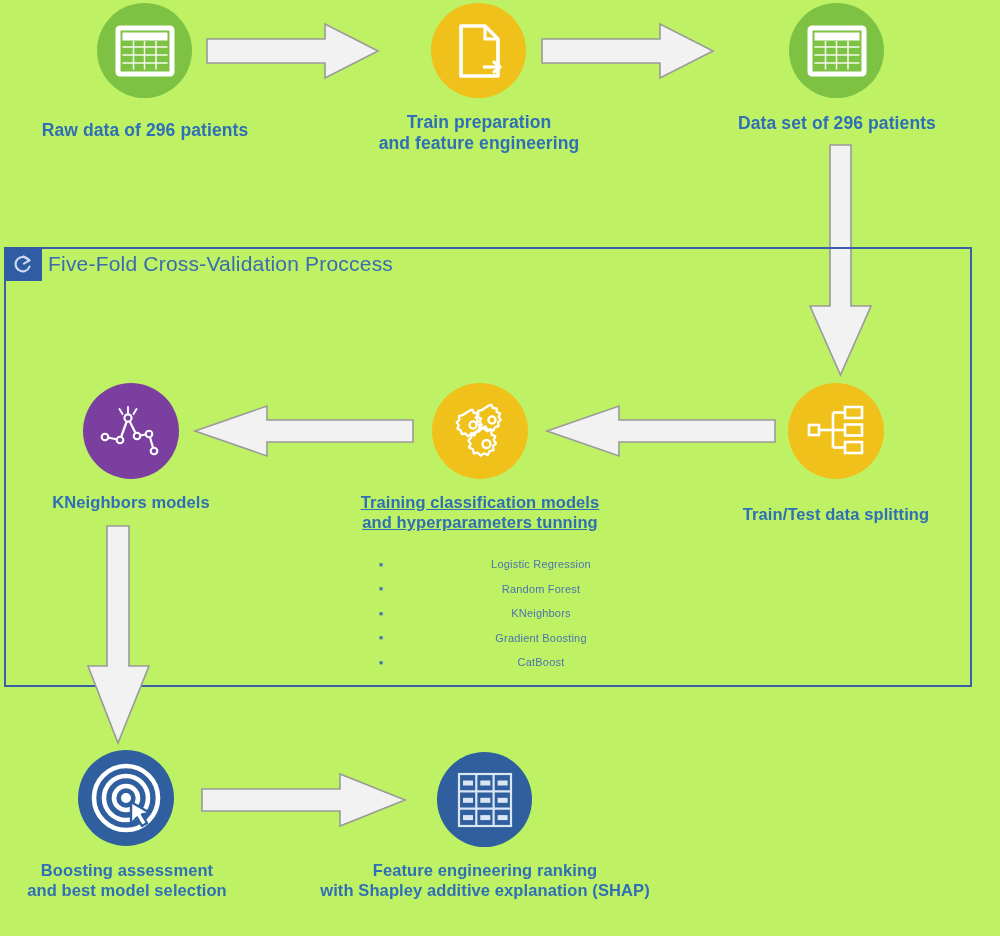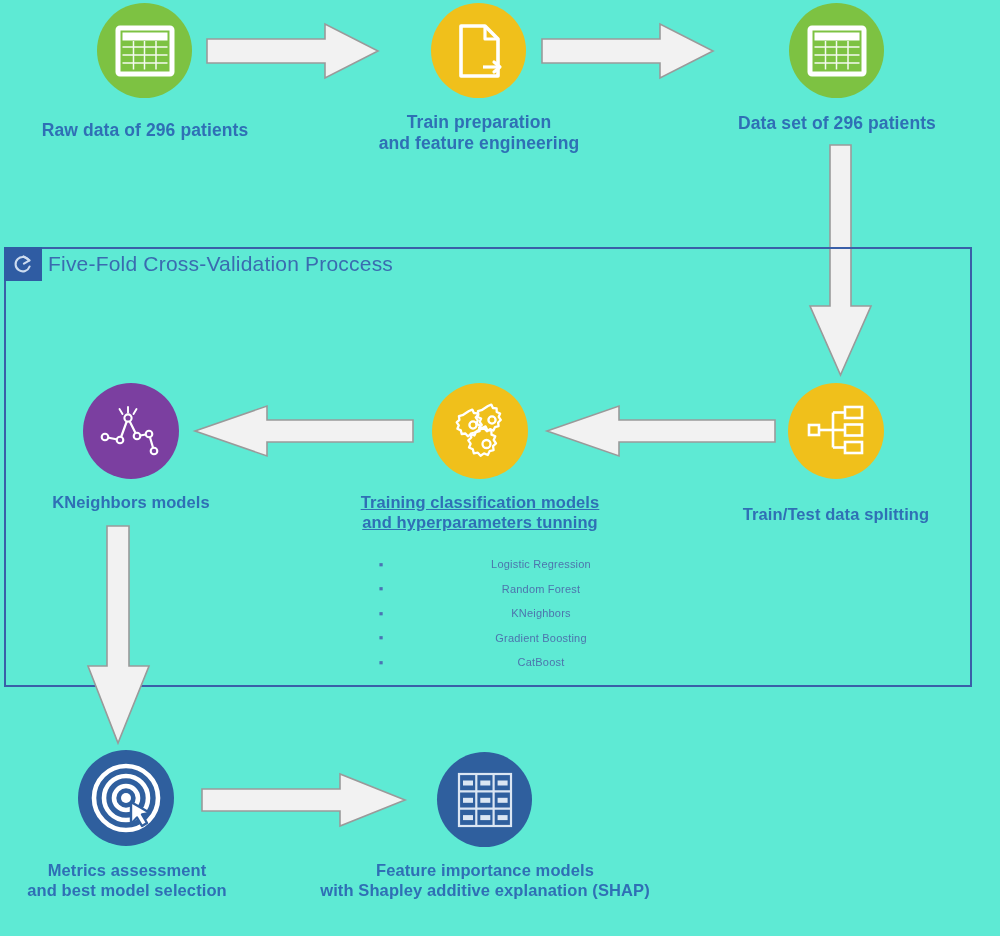--- a/index.html
+++ b/index.html
@@ -9,21 +9,21 @@
     background: #ffffff;
   }
   body {
     font-family: "Liberation Sans", sans-serif;
     -webkit-font-smoothing: antialiased;
   }
   #canvas {
     position: relative;
     width: 1000px;
     height: 936px;
-    background: #5eead4;
+    background: #bef264;
     overflow: hidden;
   }
 
   
   .node-circle {
     position: absolute;
     border-radius: 50%;
     display: flex;
     align-items: center;
     justify-content: center;
@@ -283,21 +283,21 @@
       <g fill="none" stroke="#ffffff" stroke-width="4.6">
         <circle cx="36" cy="36" r="32"></circle>
         <circle cx="36" cy="36" r="22"></circle>
         <circle cx="36" cy="36" r="12"></circle>
       </g>
       <circle cx="36" cy="36" r="5" fill="#ffffff"></circle>
       <path d="M41 40 L41 62 L47 55.5 L52 64 L57 61 L52 52.5 L60 51 Z" fill="#ffffff" stroke="#2f5f9e" stroke-width="2.4" stroke-linejoin="round"></path>
     </svg>
   </div>
   <div class="node-label label-md" style="left:8px; top:860px; width:238px;">
-    <div>Metrics assessment</div>
+    <div>Boosting assessment</div>
     <div>and best model selection</div>
   </div>
 
   <svg class="abs" style="left:200px; top:772px;" width="208" height="56" viewBox="0 0 208 56">
     <polygon class="arrow-shape" points="2,17 140,17 140,2 205,28 140,54 140,39 2,39"></polygon>
   </svg>
 
   <div class="node-circle" style="left:437px; top:752px; width:95px; height:95px; background:#2f5f9e;">
     <svg width="58" height="58" viewBox="0 0 58 58">
       <g stroke="#dbe6f3" stroke-width="2.2" fill="none">
@@ -314,17 +314,17 @@
         <rect x="7" y="26.8" width="10" height="5"></rect>
         <rect x="24.3" y="26.8" width="10" height="5"></rect>
         <rect x="41.6" y="26.8" width="10" height="5"></rect>
         <rect x="7" y="44.1" width="10" height="5"></rect>
         <rect x="24.3" y="44.1" width="10" height="5"></rect>
         <rect x="41.6" y="44.1" width="10" height="5"></rect>
       </g>
     </svg>
   </div>
   <div class="node-label label-md" style="left:285px; top:860px; width:400px;">
-    <div>Feature importance models</div>
+    <div>Feature engineering ranking</div>
     <div>with Shapley additive explanation (SHAP)</div>
   </div>
 
 </div>
 
 </body></html>

